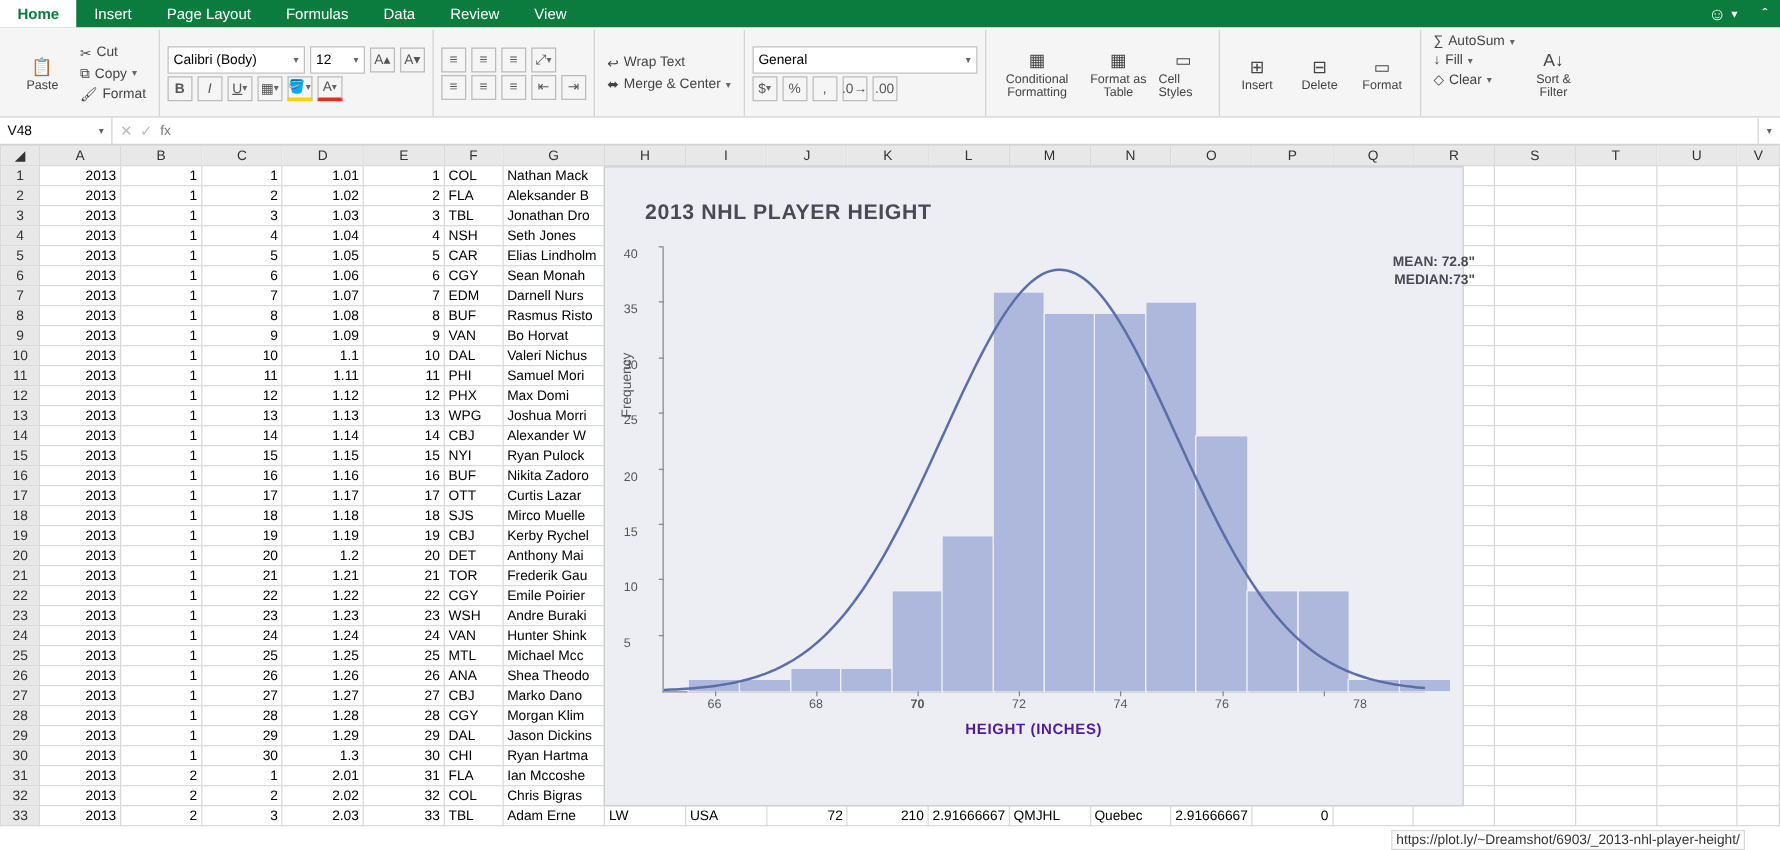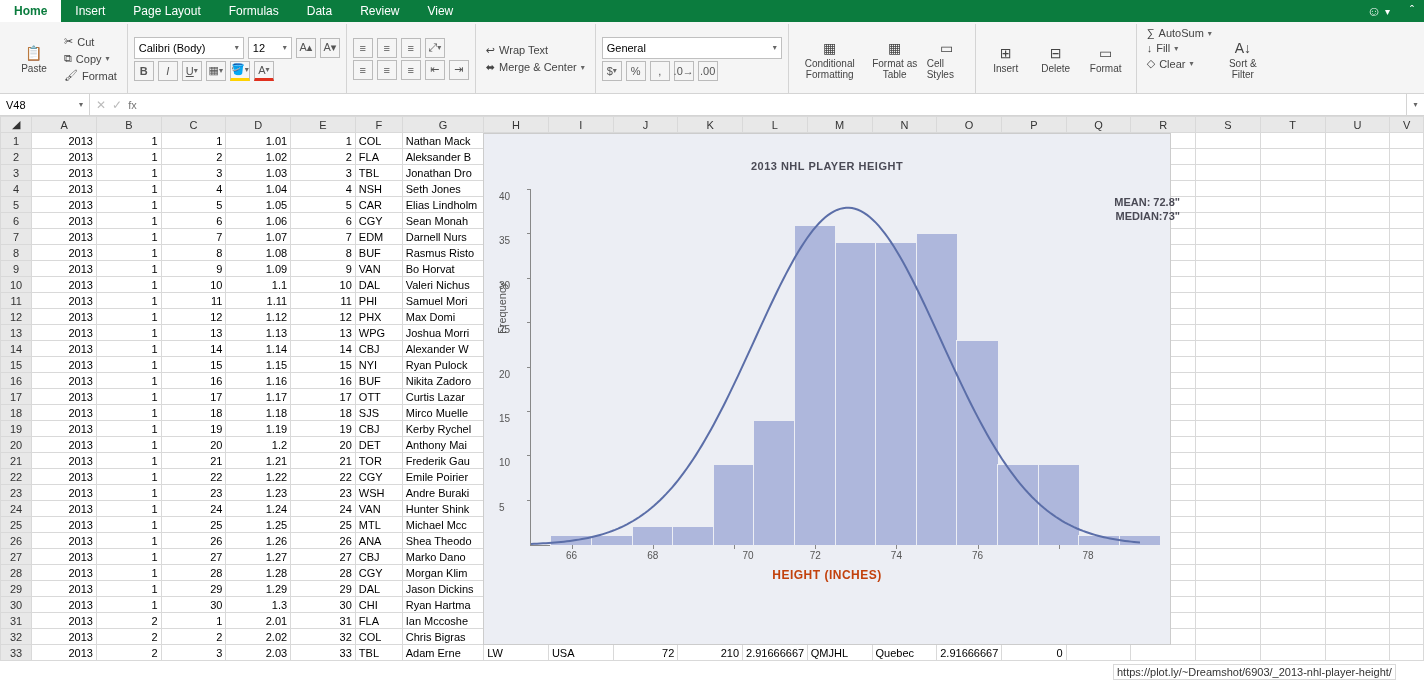--- a/index.html
+++ b/index.html
@@ -35,31 +35,31 @@
   table.sheet th, table.sheet td { border: 1px solid #d9d9d9; height: 16px; font-size: 11px; padding: 0 3px; overflow: hidden; white-space: nowrap; }
   table.sheet th { background: #e8e8e8; color: #333; font-weight: 400; text-align: center; position: relative;}
   .col-head { height: 16px; }
   .row-head { width: 28px; text-align: center; background: #e8e8e8; color:#333;}
   .corner { width: 28px; background: #e8e8e8; border-right:1px solid #bbb; border-bottom:1px solid #bbb;}
   td.num { text-align: right; }
   td.txt { text-align: left; }
   th.col-V { border-bottom: 2px solid #0b7c3e; }
   
   .chart { position: absolute; left: 483px; top: 17px; width: 688px; height: 512px; background: #eceef4; border: 1px solid #ccc; }
-  .chart-title { text-align: center; font-weight: 700; font-size: 11px; color: #4a4a55; letter-spacing: .5px; margin-top: 26px;}
+  .chart-title { text-align: left; font-weight: 700; font-size: 17px; color: #4a4a55; letter-spacing: .5px; margin-top: 26px; margin-left: 32px;}
   .plot { position: relative; margin: 18px 30px 6px 46px; height: 356px; border-left: 1px solid #888; border-bottom: 1px solid #888;}
   .ytick { position: absolute; left: -32px; font-size: 10px; color: #555; transform: translateY(50%);}
   .yt-line { position:absolute; left:-4px; width:4px; border-top:1px solid #888;}
   .xtick { position: absolute; bottom: -16px; font-size: 10px; color: #555; transform: translateX(-50%);}
   .xt-line { position:absolute; bottom:-4px; height:4px; border-left:1px solid #888;}
   .bars { position: absolute; left: 0; right: 0; bottom: 0; top: 0; }
   .bar { position: absolute; bottom: 0; background: #aeb7dc; outline: 1px solid #eceef4; }
   .anno { position: absolute; font-size: 11px; font-weight: 700; color: #4a4a55; }
   .axis-lbl-y { position: absolute; left: 12px; top: 200px; transform: rotate(-90deg); transform-origin: left top; font-size: 11px; color:#555;}
-  .axis-lbl-x { text-align: center; font-size: 12px; font-weight: 700; color: #c2410c; margin-top: 22px; letter-spacing: .5px;}
+  .axis-lbl-x { text-align: center; font-size: 12px; font-weight: 700; color: #4c1d95; margin-top: 22px; letter-spacing: .5px;}
   .axis-sub { text-align: center; font-size: 11px; color: #6a6a75; margin-top: 2px;}
   .curve { position: absolute; left: 0; top: 0; width: 100%; height: 100%; }
   .url-overlay { position:absolute; bottom:0; left:1113px; font-size:11px; color:#333; background:#fff; border:1px solid #d9d9d9; padding:0 3px; height:16px; line-height:14px;}
 </style>
 </head>
 <body>
 
 <div class="tab-bar">
   <div class="tab active">Home</div>
   <div class="tab">Insert</div>
@@ -1157,21 +1157,21 @@
         <div class="ytick" style="bottom: 260.25px;">30</div>
         <div class="yt-line" style="bottom: 266.25px;"></div>
         <div class="ytick" style="bottom: 304.625px;">35</div>
         <div class="yt-line" style="bottom: 310.625px;"></div>
         <div class="ytick" style="bottom: 349px;">40</div>
         <div class="yt-line" style="bottom: 355px;"></div>
         <div class="xtick" style="left: 40.6px;">66</div>
         <div class="xt-line" style="left: 40.6px;"></div>
         <div class="xtick" style="left: 121.8px;">68</div>
         <div class="xt-line" style="left: 121.8px;"></div>
-        <div class="xtick" style="left: 217px;">70</div>
+        <div class="xtick" style="left: 203px; font-weight: bold;">70</div>
         <div class="xt-line" style="left: 203px;"></div>
         <div class="xtick" style="left: 284.2px;">72</div>
         <div class="xt-line" style="left: 284.2px;"></div>
         <div class="xtick" style="left: 365.4px;">74</div>
         <div class="xt-line" style="left: 365.4px;"></div>
         <div class="xtick" style="left: 446.6px;">76</div>
         <div class="xt-line" style="left: 446.6px;"></div>
         <div class="xtick" style="left: 557px;">78</div>
         <div class="xt-line" style="left: 527.8px;"></div>
       </div>

